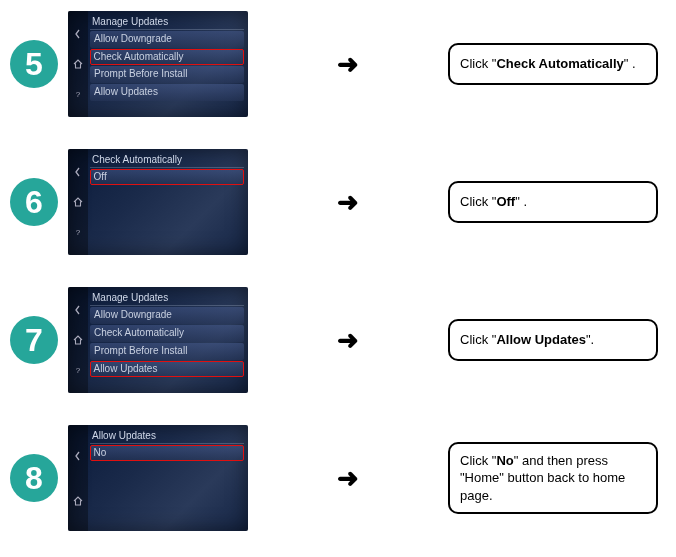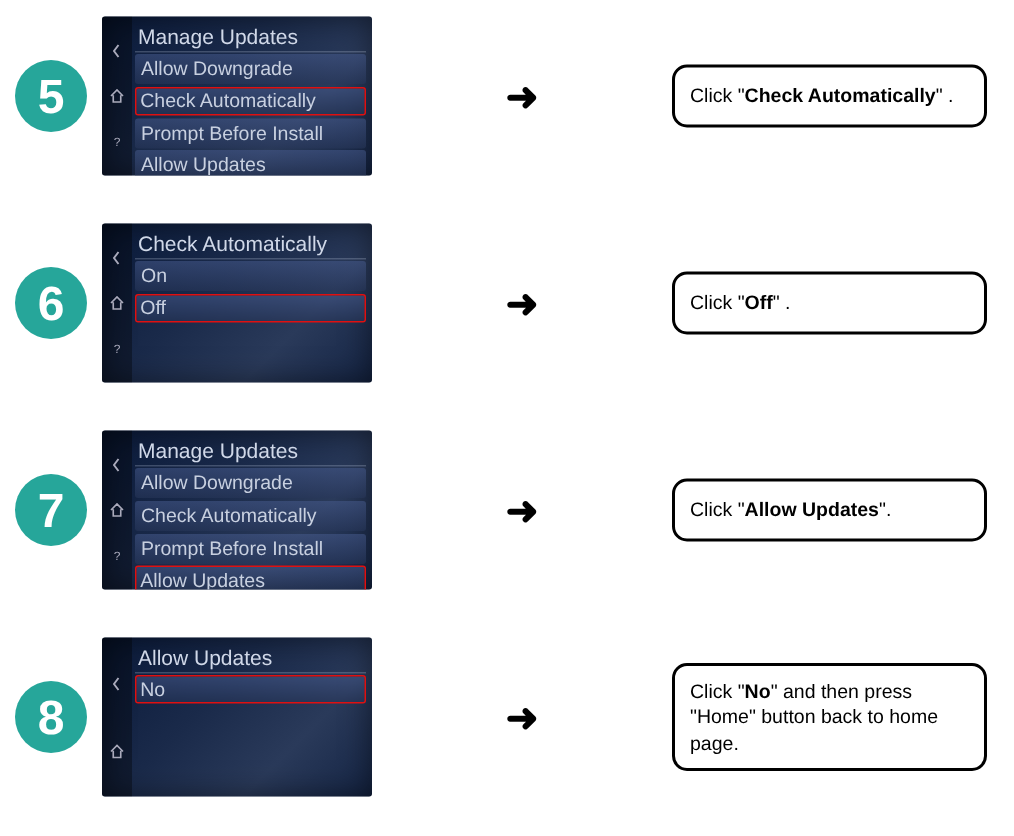--- a/index.html
+++ b/index.html
@@ -66,30 +66,30 @@
   .sidebar-icon svg { display: block; }
   .screen-content {
     position: absolute;
     left: 22px;
     top: 4px;
     right: 4px;
     bottom: 4px;
   }
   .screen-title {
     color: #d0d8e8;
-    font-size: 14px;
+    font-size: 10px;
     padding: 1px 2px 2px 2px;
     border-bottom: 1px solid rgba(200,210,230,0.25);
     margin-bottom: 1px;
     white-space: nowrap;
     overflow: hidden;
   }
   .screen-item {
     color: #c8d0e0;
-    font-size: 13px;
+    font-size: 10px;
     padding: 2px 4px;
     background: linear-gradient(180deg, rgba(70,90,140,0.55) 0%, rgba(40,55,90,0.55) 100%);
     border-radius: 2px;
     margin-bottom: 1.5px;
     position: relative;
     white-space: nowrap;
     overflow: hidden;
     line-height: 1.25;
   }
   .screen-item.highlight {
@@ -185,21 +185,20 @@
           </svg>
         </span>
       <span class="sidebar-icon">
           <svg width="10" height="10" viewBox="0 0 10 10">
             <text x="5" y="8" font-size="8" text-anchor="middle" fill="#aab">?</text>
           </svg>
         </span>
     </div>
     <div class="screen-content">
       <div class="screen-title">Check Automatically</div>
-      <div class="screen-item">On</div>
       <div class="screen-item highlight">Off</div>
     </div>
   </div>
   <div class="arrow-box">
     <span class="arrow">➜</span>
   </div>
   <div class="caption-box">
     <span>
       <span>Click "</span><b>Off</b><span>" .</span>
     </span>

